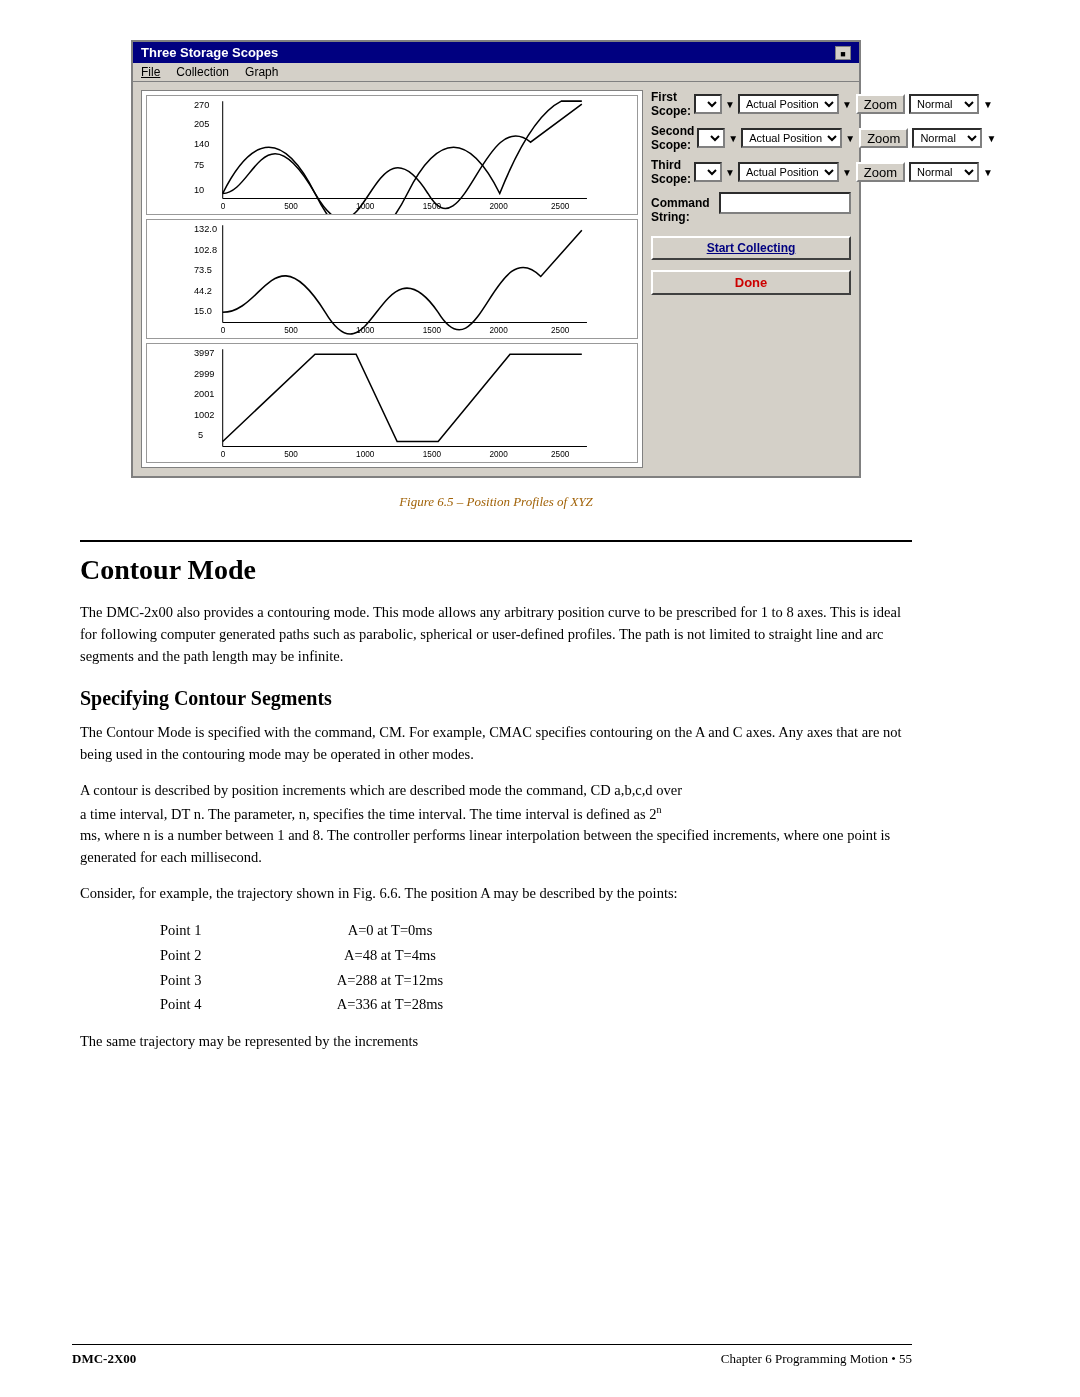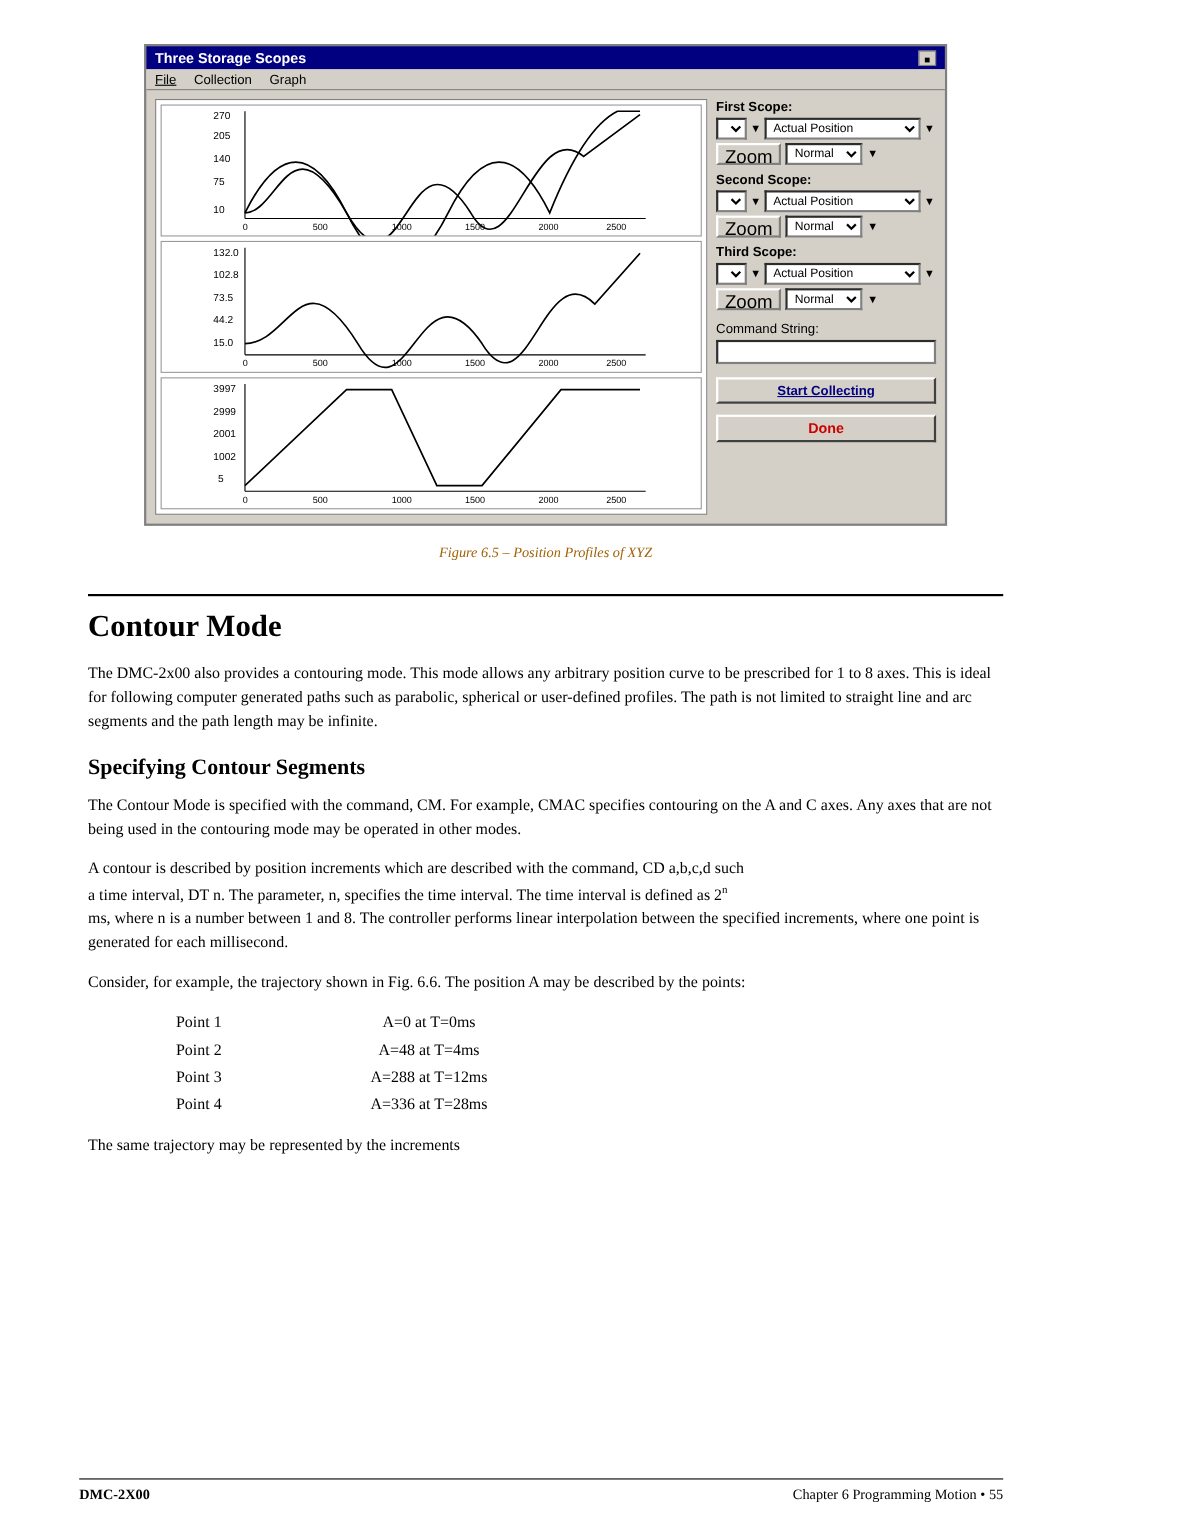--- a/index.html
+++ b/index.html
@@ -100,21 +100,21 @@
       width: 200px;
       display: flex;
       flex-direction: column;
       gap: 6px;
       font-family: Arial, sans-serif;
       font-size: 12px;
     }
 
     .scope-group {
       display: flex;
-      flex-direction: column;
+      flex-direction: row;
       gap: 3px;
     }
 
     .scope-label {
       font-weight: bold;
       font-size: 12px;
     }
 
     .scope-row1 {
       display: flex;
@@ -154,28 +154,28 @@
       height: 20px;
       width: 70px;
     }
 
     .win-button-zoom {
       background: #d4d0c8;
       border-top: 2px solid #ffffff;
       border-left: 2px solid #ffffff;
       border-right: 2px solid #808080;
       border-bottom: 2px solid #808080;
-      font-size: 17px;
+      font-size: 13px;
       padding: 1px 6px;
       cursor: pointer;
       height: 20px;
     }
 
     .command-label {
-      font-weight: normal;
+      font-weight: bold;
       font-size: 12px;
       margin-top: 4px;
     }
 
     .win-input {
       background: #ffffff;
       border: 2px inset #808080;
       font-size: 11px;
       padding: 1px 3px;
       height: 22px;
@@ -469,21 +469,21 @@
 
   <h1 class="section-title">Contour Mode</h1>
 
   <p class="body-text">The DMC-2x00 also provides a contouring mode.  This mode allows any arbitrary position curve to be prescribed for 1 to 8 axes.  This is ideal for following computer generated paths such as parabolic, spherical or user-defined profiles.  The path is not limited to straight line and arc segments and the path length may be infinite.</p>
 
   <h2 class="subsection-title">Specifying Contour Segments</h2>
 
   <p class="body-text">The Contour Mode is specified with the command, CM.  For example, CMAC specifies contouring on the A and C axes.  Any axes that are not being used in the contouring mode may be operated in other modes.</p>
 
   <p class="body-text">
-    <span>A contour is described by position increments which are described with the command, CD a,b,c,d such</span><br>
+    <span>A contour is described by position increments which are described mode the command, CD a,b,c,d over</span><br>
     <span>a time interval, DT n.  The parameter, n, specifies the time interval.  The time interval is defined as 2</span><sup>n</sup><br>
     <span>ms, where n is a number between 1 and 8.  The controller performs linear interpolation between the specified increments, where one point is generated for each millisecond.</span>
   </p>
 
   <p class="body-text">Consider, for example, the trajectory shown in Fig. 6.6.  The position A may be described by the points:</p>
 
   <div class="points-table">
     <div class="row">
       <span class="col1">Point 1</span>
       <span class="col2">A=0 at T=0ms</span>

